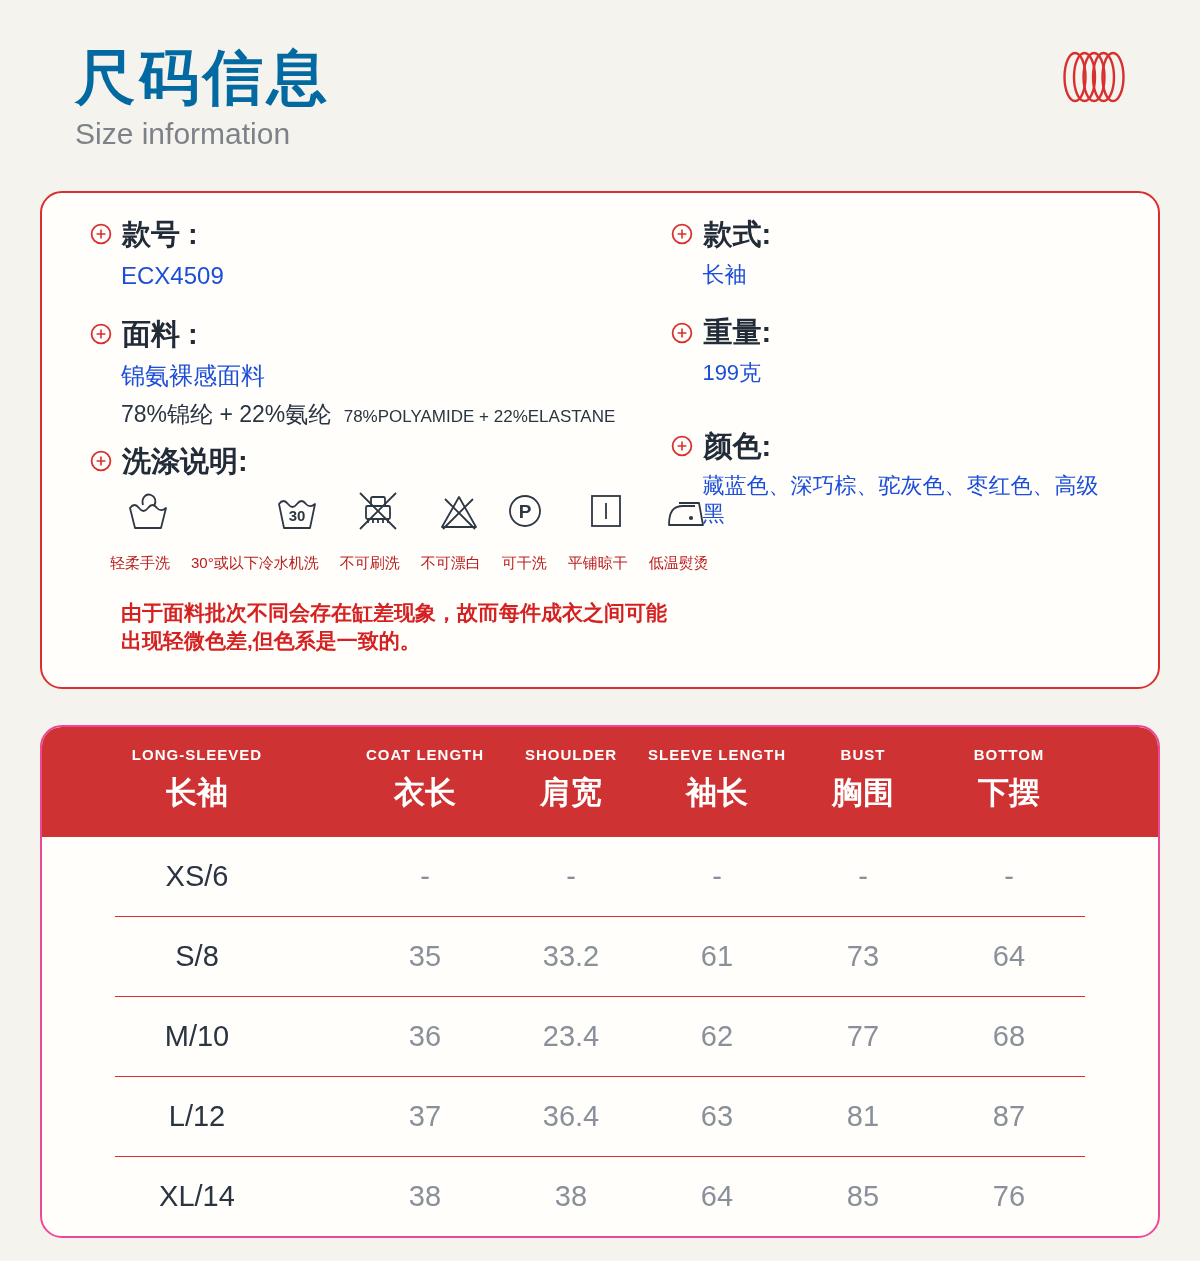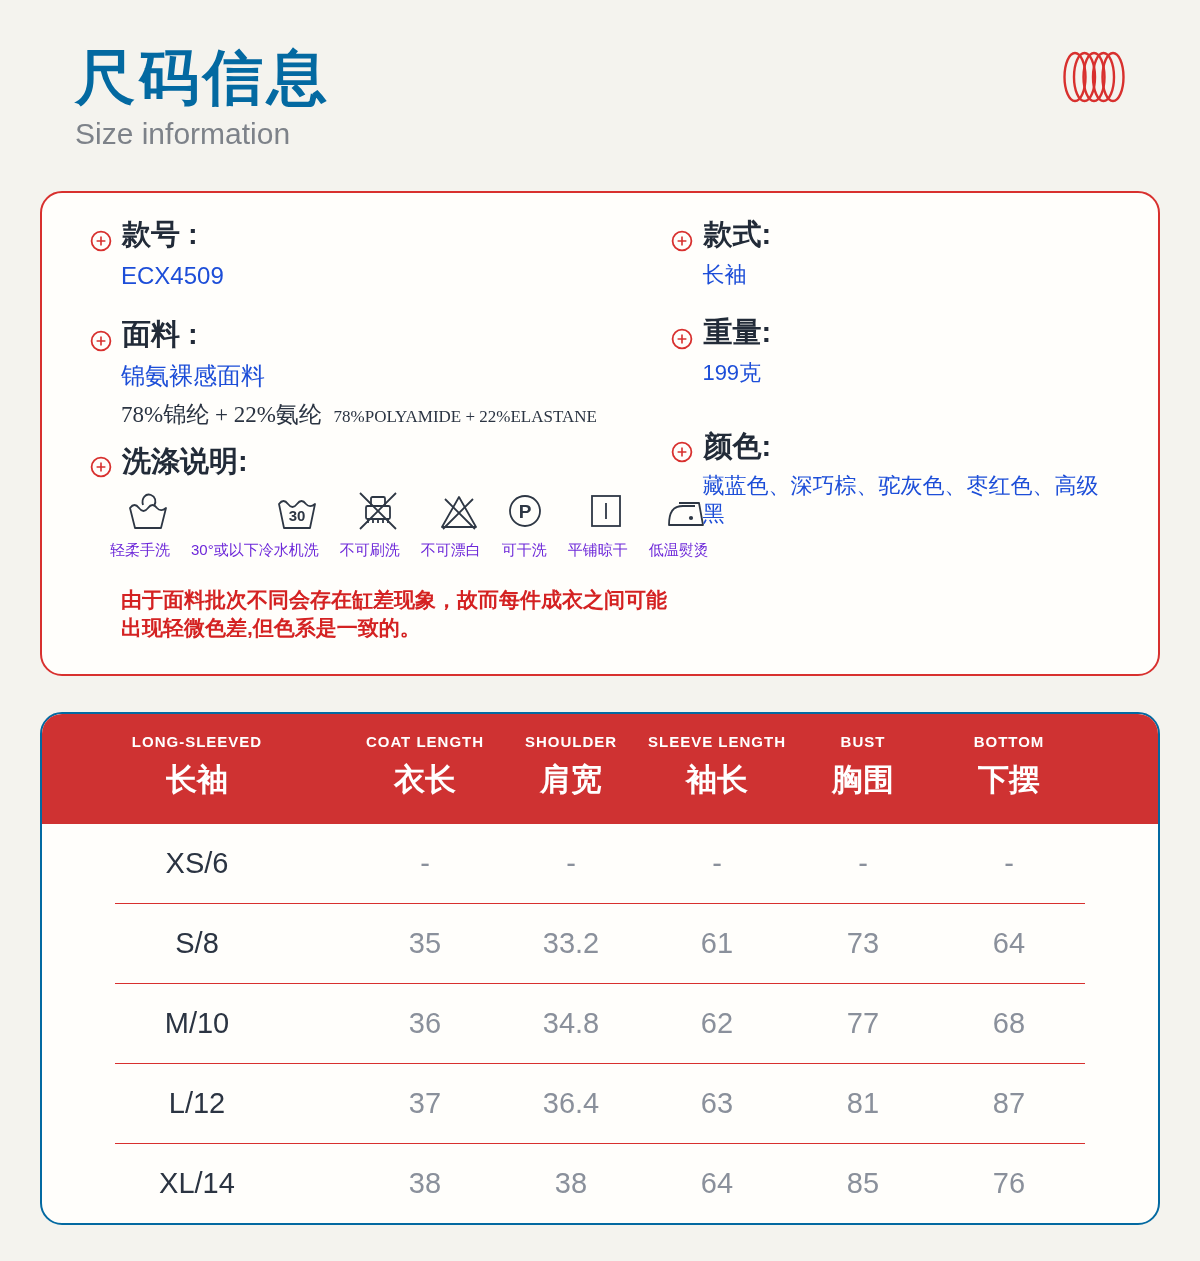--- a/index.html
+++ b/index.html
@@ -29,52 +29,52 @@
     border: 2px solid #d8302e;
     border-radius: 22px;
     padding: 24px 48px 28px;
     position: relative;
   }
   .info-grid { display: flex; }
   .col-left { width: 57%; }
   .col-right { width: 43%; }
 
   .field-label {
-    display: flex; align-items: flex-end; gap: 10px;
+    display: flex; align-items: center; gap: 10px;
     font-size: 29px; font-weight: 800; color: #222b38;
     line-height: 1.2;
   }
   .plus-icon { flex: 0 0 auto; display: inline-flex; }
   .field-value { margin-left: 31px; font-size: 24px; color: #1d4ed8; margin-top: 9px; line-height: 1.25; }
   .field { margin-bottom: 26px; }
   .field.tight { margin-bottom: 14px; }
-  .comp-line { margin-left: 31px; margin-top: 8px; font-size: 23px; color: #2b3442; font-family: Liberation Serif, serif; }
+  .comp-line { margin-left: 31px; margin-top: 8px; font-size: 23px; color: #2b3442; }
   .comp-en { font-size: 17px; margin-left: 6px; }
 
   .wash-row {
     display: flex; align-items: flex-end; gap: 21px;
     margin-left: 20px; margin-top: 12px;
   }
   .wash-item { display: flex; flex-direction: column; align-items: flex-end; }
   .wash-item svg { display: block; }
-  .wash-label { font-size: 15px; color: #6d28d9; margin-top: 9px; white-space: nowrap; }
+  .wash-label { font-size: 15px; color: #b91c1c; margin-top: 22px; white-space: nowrap; }
 
   .dye-note {
     margin: 26px 0 4px 31px;
     font-size: 21px; font-weight: 700; color: #d42222;
   }
 
   .col-right .field.f-style  { margin-bottom: 27px; }
   .col-right .field.f-weight { margin-bottom: 42px; }
   .col-right .field-value.small { font-size: 22px; }
 
   
   .size-table {
     margin: 36px 40px 0;
-    border: 2px solid #0369a1;
+    border: 2px solid #ec4899;
     border-radius: 22px;
     overflow: hidden;
     background: #fffefb;
   }
   .tgrid { display: grid; grid-template-columns: 310px 146px 146px 146px 146px 146px; justify-items: center; }
   .thead { background: #cf3232; padding: 19px 0 23px; }
   .th { text-align: center; }
   .th-en { font-size: 15px; color: #ffffff; font-weight: 600; letter-spacing: 1px; }
   .th-zh { font-size: 31px; color: #ffffff; font-weight: 800; margin-top: 9px; }
   .trow { padding: 23px 0; align-items: center; }
@@ -304,21 +304,21 @@
     <div class="cell-val">33.2</div>
     <div class="cell-val">61</div>
     <div class="cell-val">73</div>
     <div class="cell-val">64</div>
   </div>
   <div class="row-sep"></div>
 
   <div class="trow tgrid">
     <div class="cell-size">M/10</div>
     <div class="cell-val">36</div>
-    <div class="cell-val">34.8</div>
+    <div class="cell-val">23.4</div>
     <div class="cell-val">62</div>
     <div class="cell-val">77</div>
     <div class="cell-val">68</div>
   </div>
   <div class="row-sep"></div>
 
   <div class="trow tgrid">
     <div class="cell-size">L/12</div>
     <div class="cell-val">37</div>
     <div class="cell-val">36.4</div>

